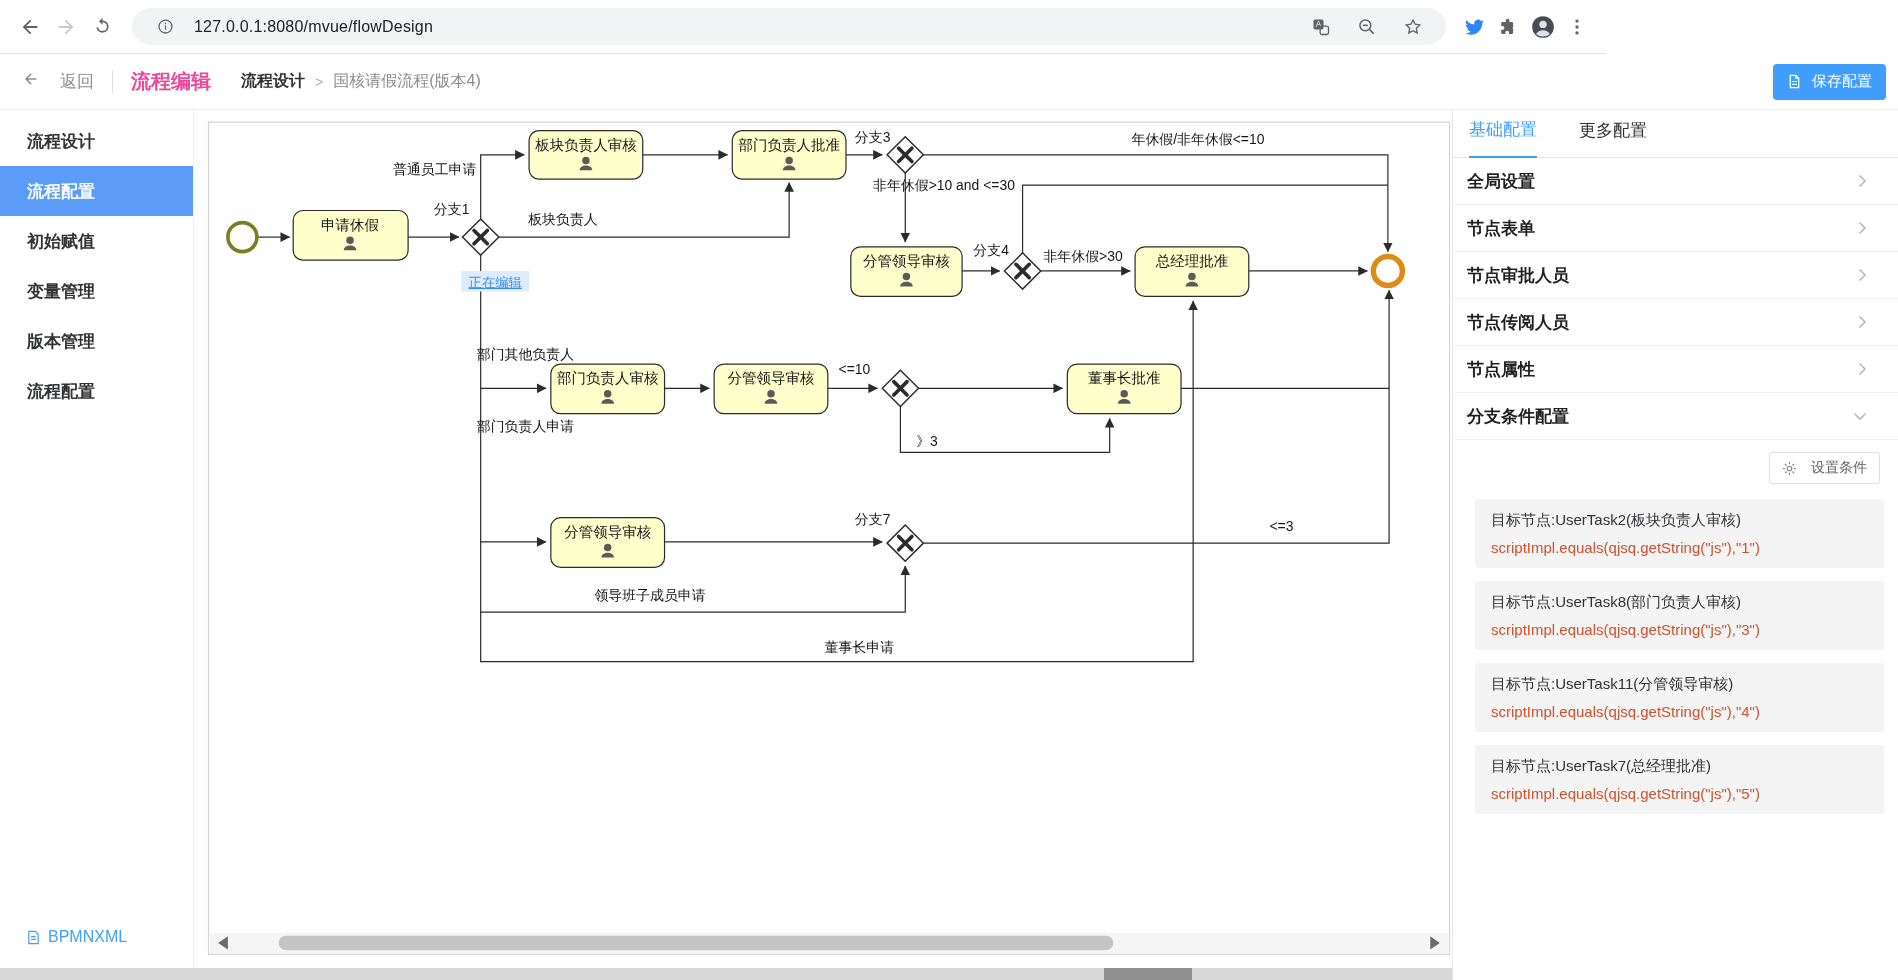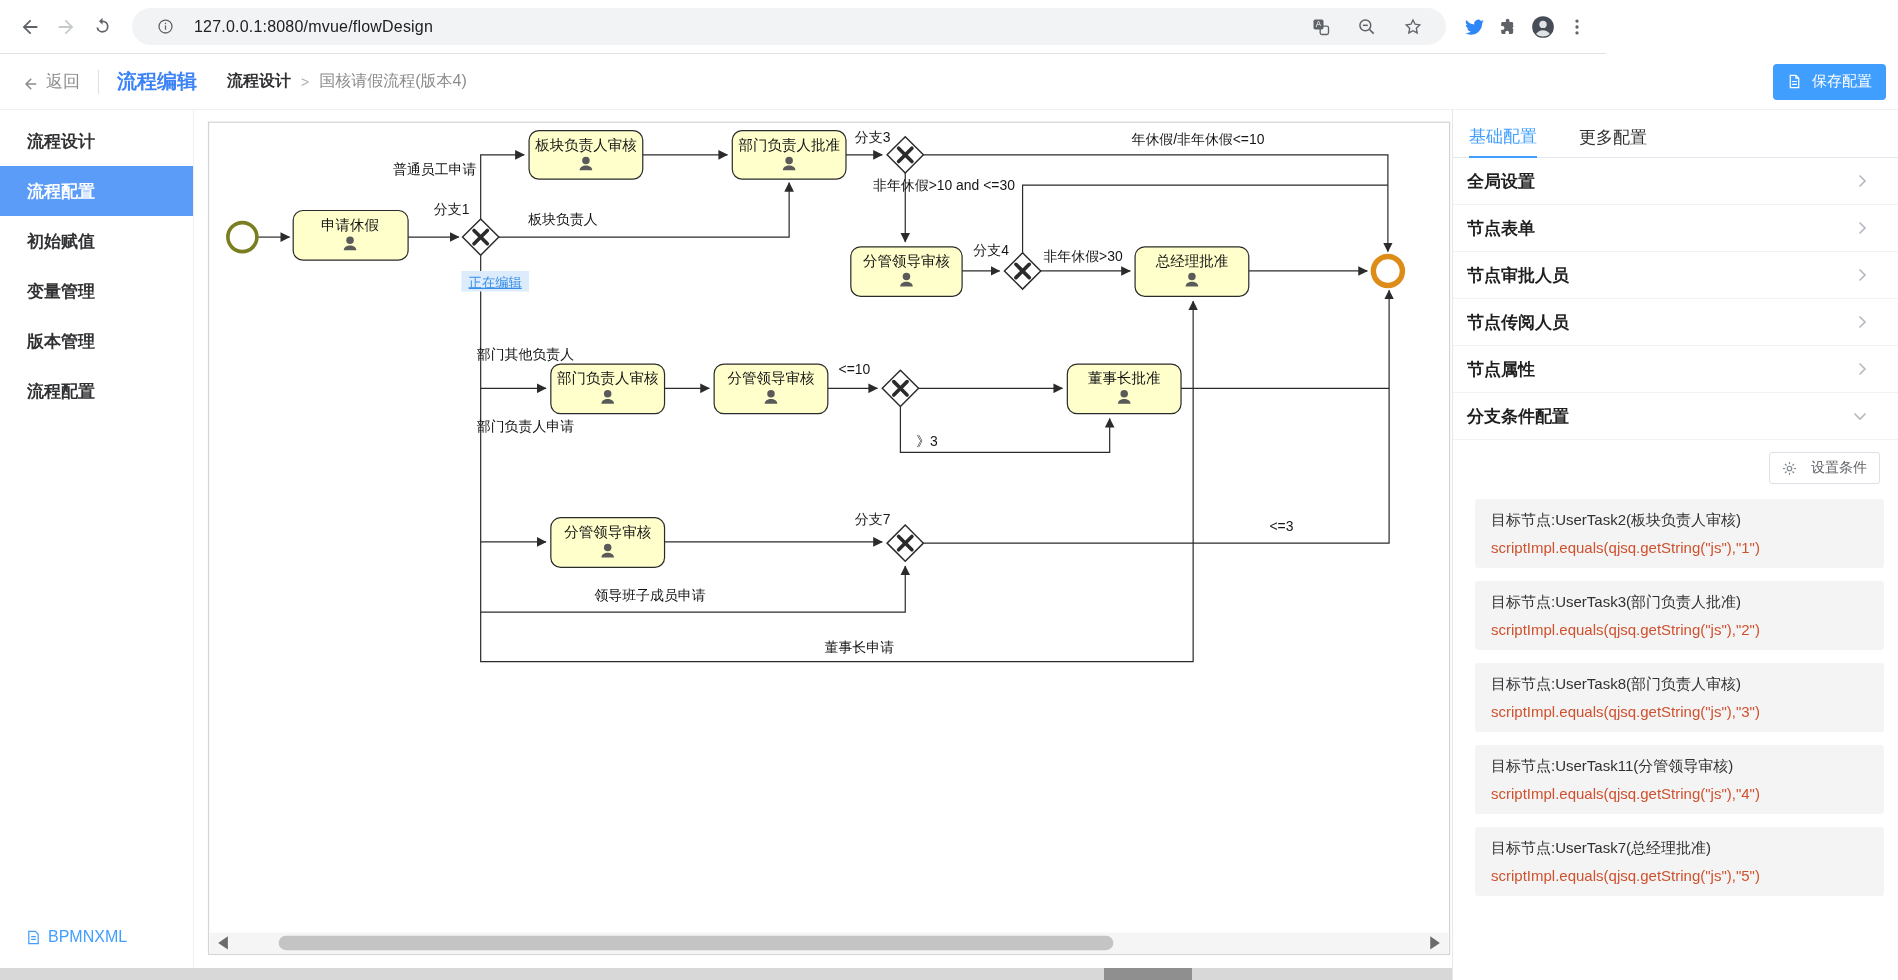--- a/index.html
+++ b/index.html
@@ -11,23 +11,23 @@
                  border-bottom:1px solid #e3e3e3; display:flex; align-items:center; padding:0 12px; }
   .nav-btn { width:36px; height:36px; border-radius:50%; display:flex; align-items:center; justify-content:center; }
   #url-bar { flex:1; height:37px; background:#f1f3f4; border-radius:19px; margin:0 12px;
              display:flex; align-items:center; padding:0 16px; gap:12px; }
   #url-text { flex:1; font-size:16px; color:#202124; letter-spacing:.2px; }
   .bar-ico { display:flex; align-items:center; justify-content:center; width:34px; height:34px; }
 
   
   #app-header { position:absolute; top:54px; left:0; width:1898px; height:56px; background:#fff;
                 border-bottom:1px solid #f0f0f0; display:flex; align-items:center; padding:0 12px 0 22px; z-index:2; }
-  #back-group { display:flex; align-items:flex-end; gap:6px; color:#8c8c8c; font-size:17px; }
+  #back-group { display:flex; align-items:flex-start; gap:20px; color:#8c8c8c; font-size:17px; }
   #hdr-divider { width:1px; height:24px; background:#e0e0e0; margin:0 18px; }
-  #page-title { font-size:20px; font-weight:700; color:#3b82f6; }
+  #page-title { font-size:20px; font-weight:700; color:#ec4899; }
   #breadcrumb { display:flex; align-items:center; gap:10px; margin-left:30px; font-size:16px; }
   #crumb-root { color:#303133; font-weight:700; }
   #crumb-sep  { color:#b0b0b0; font-size:14px; }
   #crumb-cur  { color:#8c8c8c; }
   #save-btn { margin-left:auto; height:36px; background:#409EFF; color:#fff; border:none; border-radius:4px;
               padding:0 14px; font-size:15px; display:flex; align-items:center; gap:10px; cursor:pointer; }
 
   
   #sidebar { position:absolute; top:110px; left:0; width:194px; height:858px; background:#fff;
              border-right:1px solid #efefef; padding-top:6px; }
@@ -45,21 +45,21 @@
   .task-rect  { fill:#ffffcc; stroke:#2b2b2b; stroke-width:1; }
   .gw         { fill:#ffffff; stroke:#2b2b2b; stroke-width:1.2; }
   .gw-x       { stroke:#2b2b2b; stroke-width:3; stroke-linecap:round; }
   .edge       { stroke:#2b2b2b; stroke-width:1; fill:none; }
 
   
   #right-panel { position:absolute; top:110px; left:1452px; width:446px; height:870px; background:#fff;
                  border-left:1px solid #e8e8e8; overflow:hidden; }
   #panel-tabs { display:flex; gap:42px; padding:0 16px; height:48px; align-items:flex-end;
                 border-bottom:1px solid #e4e7ed; }
-  .tab { font-size:17px; color:#303133; padding-bottom:8px; cursor:pointer; }
+  .tab { font-size:17px; color:#303133; padding-bottom:15px; cursor:pointer; }
   .tab.active { color:#409EFF; border-bottom:2px solid #409EFF; margin-bottom:-1px; }
   .section { height:47px; display:flex; align-items:center; justify-content:space-between;
              padding:0 31px 0 14px; font-size:17px; font-weight:700; color:#1f1f1f;
              border-bottom:1px solid #f3f3f3; cursor:pointer; }
   #btn-row { display:flex; justify-content:flex-end; padding:12px 18px 2px; }
   #set-cond-btn { display:flex; align-items:center; gap:14px; border:1px solid #dcdfe6; background:#fff;
                   border-radius:3px; padding:6px 12px; font-size:14px; color:#606266; cursor:pointer; }
   .cond-card { margin:13px 14px 0 22px; background:#f4f4f5; border-radius:3px; padding:12px 16px; cursor:pointer; }
   .cond-title  { font-size:15px; color:#303133; margin-bottom:9px; }
   .cond-script { font-size:15px; color:#cf512d; }
@@ -390,24 +390,20 @@
       </svg>
       <span>设置条件</span>
     </button>
   </div>
 
   <div class="cond-card">
     <div class="cond-title">目标节点:UserTask2(板块负责人审核)</div>
     <div class="cond-script">scriptImpl.equals(qjsq.getString("js"),"1")</div>
   </div>
   <div class="cond-card">
-    <div class="cond-title">目标节点:UserTask3(部门负责人批准)</div>
-    <div class="cond-script">scriptImpl.equals(qjsq.getString("js"),"2")</div>
-  </div>
-  <div class="cond-card">
     <div class="cond-title">目标节点:UserTask8(部门负责人审核)</div>
     <div class="cond-script">scriptImpl.equals(qjsq.getString("js"),"3")</div>
   </div>
   <div class="cond-card">
     <div class="cond-title">目标节点:UserTask11(分管领导审核)</div>
     <div class="cond-script">scriptImpl.equals(qjsq.getString("js"),"4")</div>
   </div>
   <div class="cond-card">
     <div class="cond-title">目标节点:UserTask7(总经理批准)</div>
     <div class="cond-script">scriptImpl.equals(qjsq.getString("js"),"5")</div>

